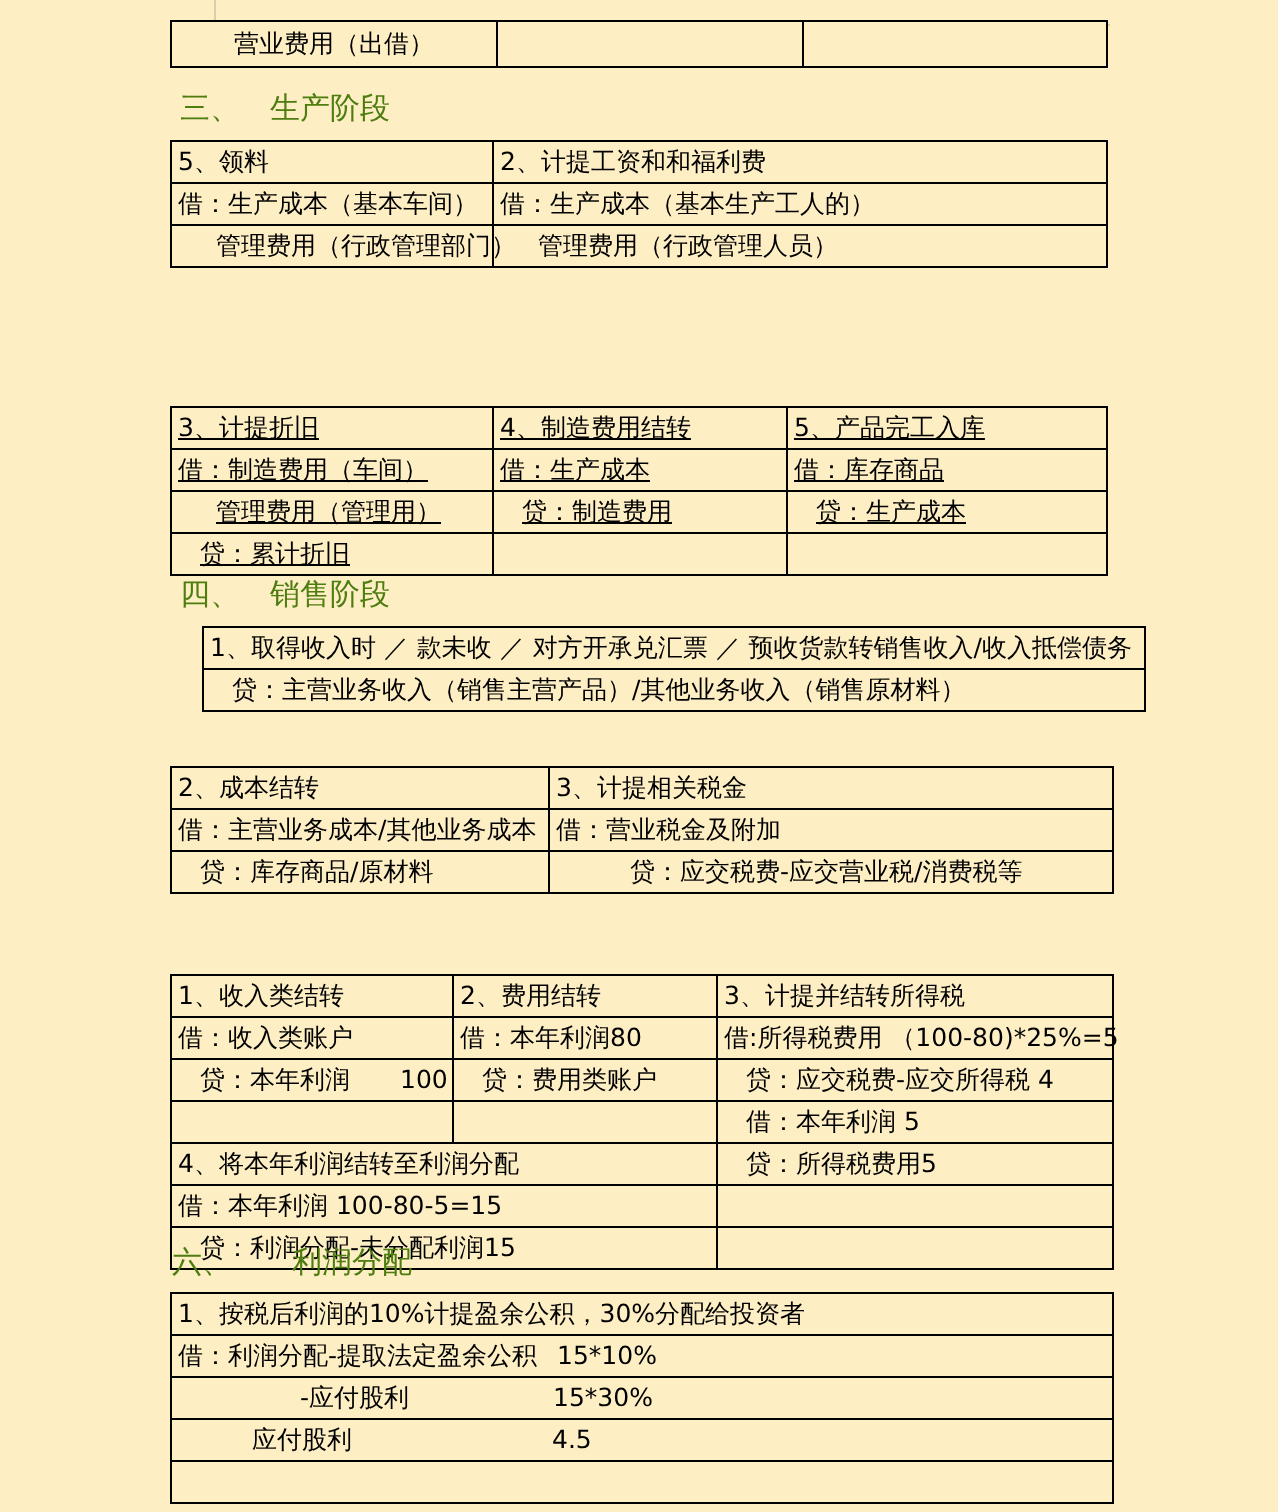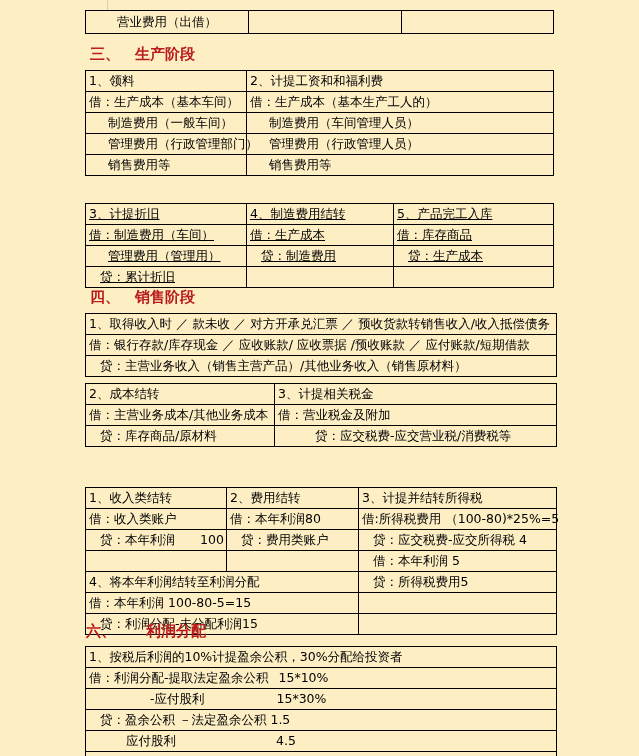--- a/index.html
+++ b/index.html
@@ -9,22 +9,22 @@
     font-family:"DejaVu Sans","Liberation Sans",sans-serif;
     overflow:hidden;
     position:relative;
   }
   .page{position:relative;width:639px;height:756px;}
 
   
   .heading{
     position:absolute;
     font-size:15px;
-    font-weight:bold;
-    color:#b91c1c;
+    font-weight:normal;
+    color:#4d7c0f;
     letter-spacing:0px;
     white-space:pre;
   }
 
   
   table.jtbl{
     position:absolute;
     border-collapse:collapse;
     background:#fdeec4;
     table-layout:fixed;
@@ -54,21 +54,21 @@
   #tbl-top td{height:22px;}
 
   
   .guide{position:absolute;background:#d9cdab;}
 
   
   #tbl-prod-a{left:85px;top:70px;width:468px;}
   #tbl-prod-b{left:85px;top:203px;width:468px;text-decoration:underline;}
 
   
-  #tbl-sale-a{left:85px;top:313px;width:471px;}
+  #tbl-sale-a{left:101px;top:313px;width:471px;}
   #tbl-sale-b{left:85px;top:383px;width:471px;}
 
   
   #tbl-profit{left:85px;top:487px;width:471px;}
 
   
   #tbl-dist{left:85px;top:646px;width:471px;}
 </style>
 </head>
 <body>
@@ -95,38 +95,30 @@
 
   <div class="heading" style="left:90px;top:45px;">三、　生产阶段</div>
 
   <table class="jtbl" id="tbl-prod-a">
     <colgroup>
         <col style="width:161px">
         <col style="width:307px">
       </colgroup>
     <tbody>
       <tr>
-        <td>1、领料</td>
+        <td>5、领料</td>
         <td>2、计提工资和和福利费</td>
       </tr>
       <tr>
         <td class="red">借：生产成本（基本车间）</td>
         <td class="red">借：生产成本（基本生产工人的）</td>
       </tr>
       <tr>
-        <td class="red ind1">制造费用（一般车间）</td>
-        <td class="red ind1">制造费用（车间管理人员）</td>
-      </tr>
-      <tr>
         <td class="red ind1">管理费用（行政管理部门）</td>
         <td class="red ind1">管理费用（行政管理人员）</td>
-      </tr>
-      <tr>
-        <td class="red ind1">销售费用等</td>
-        <td class="red ind1">销售费用等</td>
       </tr>
     </tbody>
   </table>
 
   <table class="jtbl" id="tbl-prod-b">
     <colgroup>
         <col style="width:161px">
         <col style="width:147px">
         <col style="width:160px">
       </colgroup>
@@ -158,23 +150,20 @@
 
   <table class="jtbl" id="tbl-sale-a">
     <colgroup>
         <col style="width:471px">
       </colgroup>
     <tbody>
       <tr>
         <td class="tight">1、取得收入时 ／ 款未收 ／ 对方开承兑汇票 ／ 预收货款转销售收入/收入抵偿债务</td>
       </tr>
       <tr>
-        <td class="red tight">借：银行存款/库存现金 ／ 应收账款/ 应收票据 /预收账款 ／ 应付账款/短期借款</td>
-      </tr>
-      <tr>
         <td class="red ind2">贷：主营业务收入（销售主营产品）/其他业务收入（销售原材料）</td>
       </tr>
     </tbody>
   </table>
 
   <table class="jtbl" id="tbl-sale-b">
     <colgroup>
         <col style="width:189px">
         <col style="width:282px">
       </colgroup>
@@ -252,25 +241,20 @@
         <td class="red">
           <span>借：利润分配-提取法定盈余公积</span><span style="display:inline-block;width:10px"></span><span>15*10%</span>
         </td>
       </tr>
       <tr>
         <td class="red ind4">
           <span>-应付股利</span><span style="display:inline-block;width:72px"></span><span>15*30%</span>
         </td>
       </tr>
       <tr>
-        <td class="red ind2">
-          <span>贷：盈余公积 －法定盈余公积 1.5</span><span></span>
-        </td>
-      </tr>
-      <tr>
         <td class="red ind3">
           <span>应付股利</span><span style="display:inline-block;width:100px"></span><span>4.5</span>
         </td>
       </tr>
       <tr>
         <td>&nbsp;</td>
       </tr>
     </tbody>
   </table>
 

